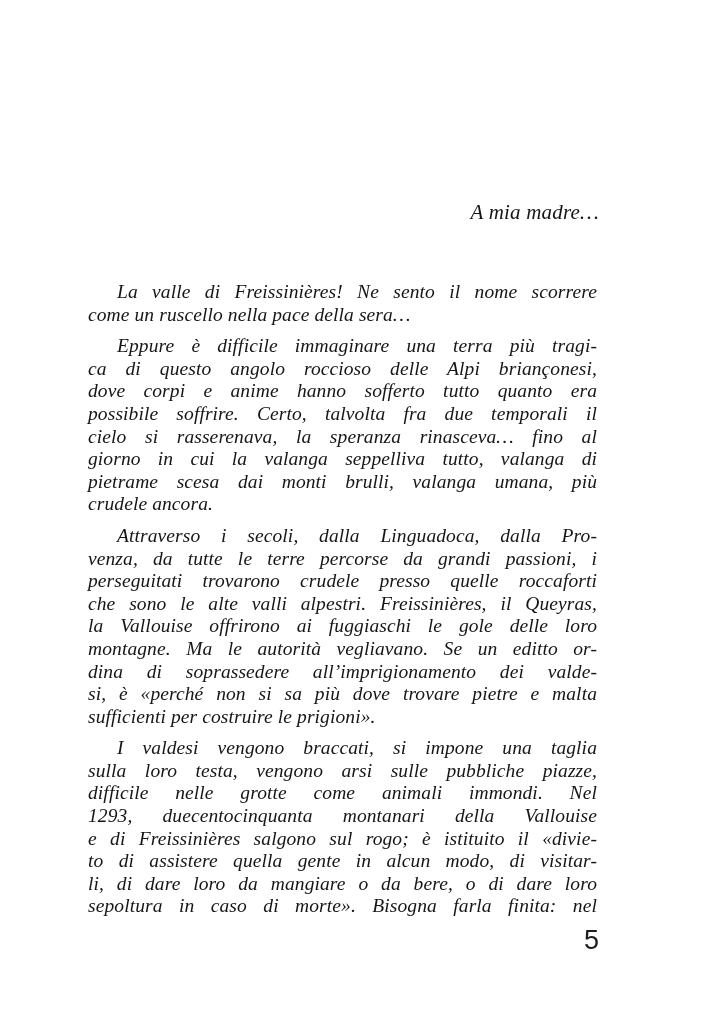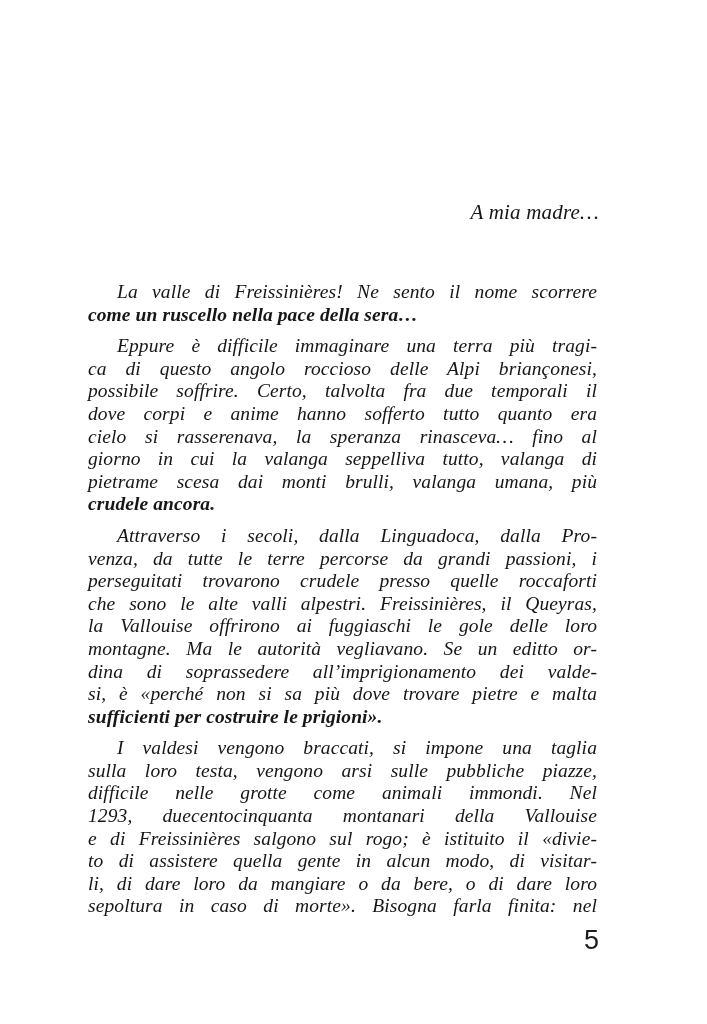--- a/index.html
+++ b/index.html
@@ -36,21 +36,20 @@
     letter-spacing: 0.1px;
   }
   .para { margin: 9px; }
   .line {
     text-align: justify;
     text-align-last: justify;
     white-space: normal;
   }
   .line.pl {
     text-align-last: left;
-    font-weight: bold;
   }
   .line.indent {
     text-indent: 29px;
   }
   .folio {
     position: absolute;
     top: 925px;
     left: 79px;
     width: 520px;
     text-align: right;
@@ -70,22 +69,22 @@
   <div class="body-text">
 
     <div class="para">
       <div class="line indent">La valle di Freissinières! Ne sento il nome scorrere</div>
       <div class="line pl">come un ruscello nella pace della sera…</div>
     </div>
 
     <div class="para">
       <div class="line indent">Eppure è difficile immaginare una terra più tragi-</div>
       <div class="line">ca di questo angolo roccioso delle Alpi briançonesi,</div>
+      <div class="line">dove corpi e anime hanno sofferto tutto quanto era</div>
       <div class="line">possibile soffrire. Certo, talvolta fra due temporali il</div>
-      <div class="line">dove corpi e anime hanno sofferto tutto quanto era</div>
       <div class="line">cielo si rasserenava, la speranza rinasceva… fino al</div>
       <div class="line">giorno in cui la valanga seppelliva tutto, valanga di</div>
       <div class="line">pietrame scesa dai monti brulli, valanga umana, più</div>
       <div class="line pl">crudele ancora.</div>
     </div>
 
     <div class="para">
       <div class="line indent">Attraverso i secoli, dalla Linguadoca, dalla Pro-</div>
       <div class="line">venza, da tutte le terre percorse da grandi passioni, i</div>
       <div class="line">perseguitati trovarono crudele presso quelle roccaforti</div>

